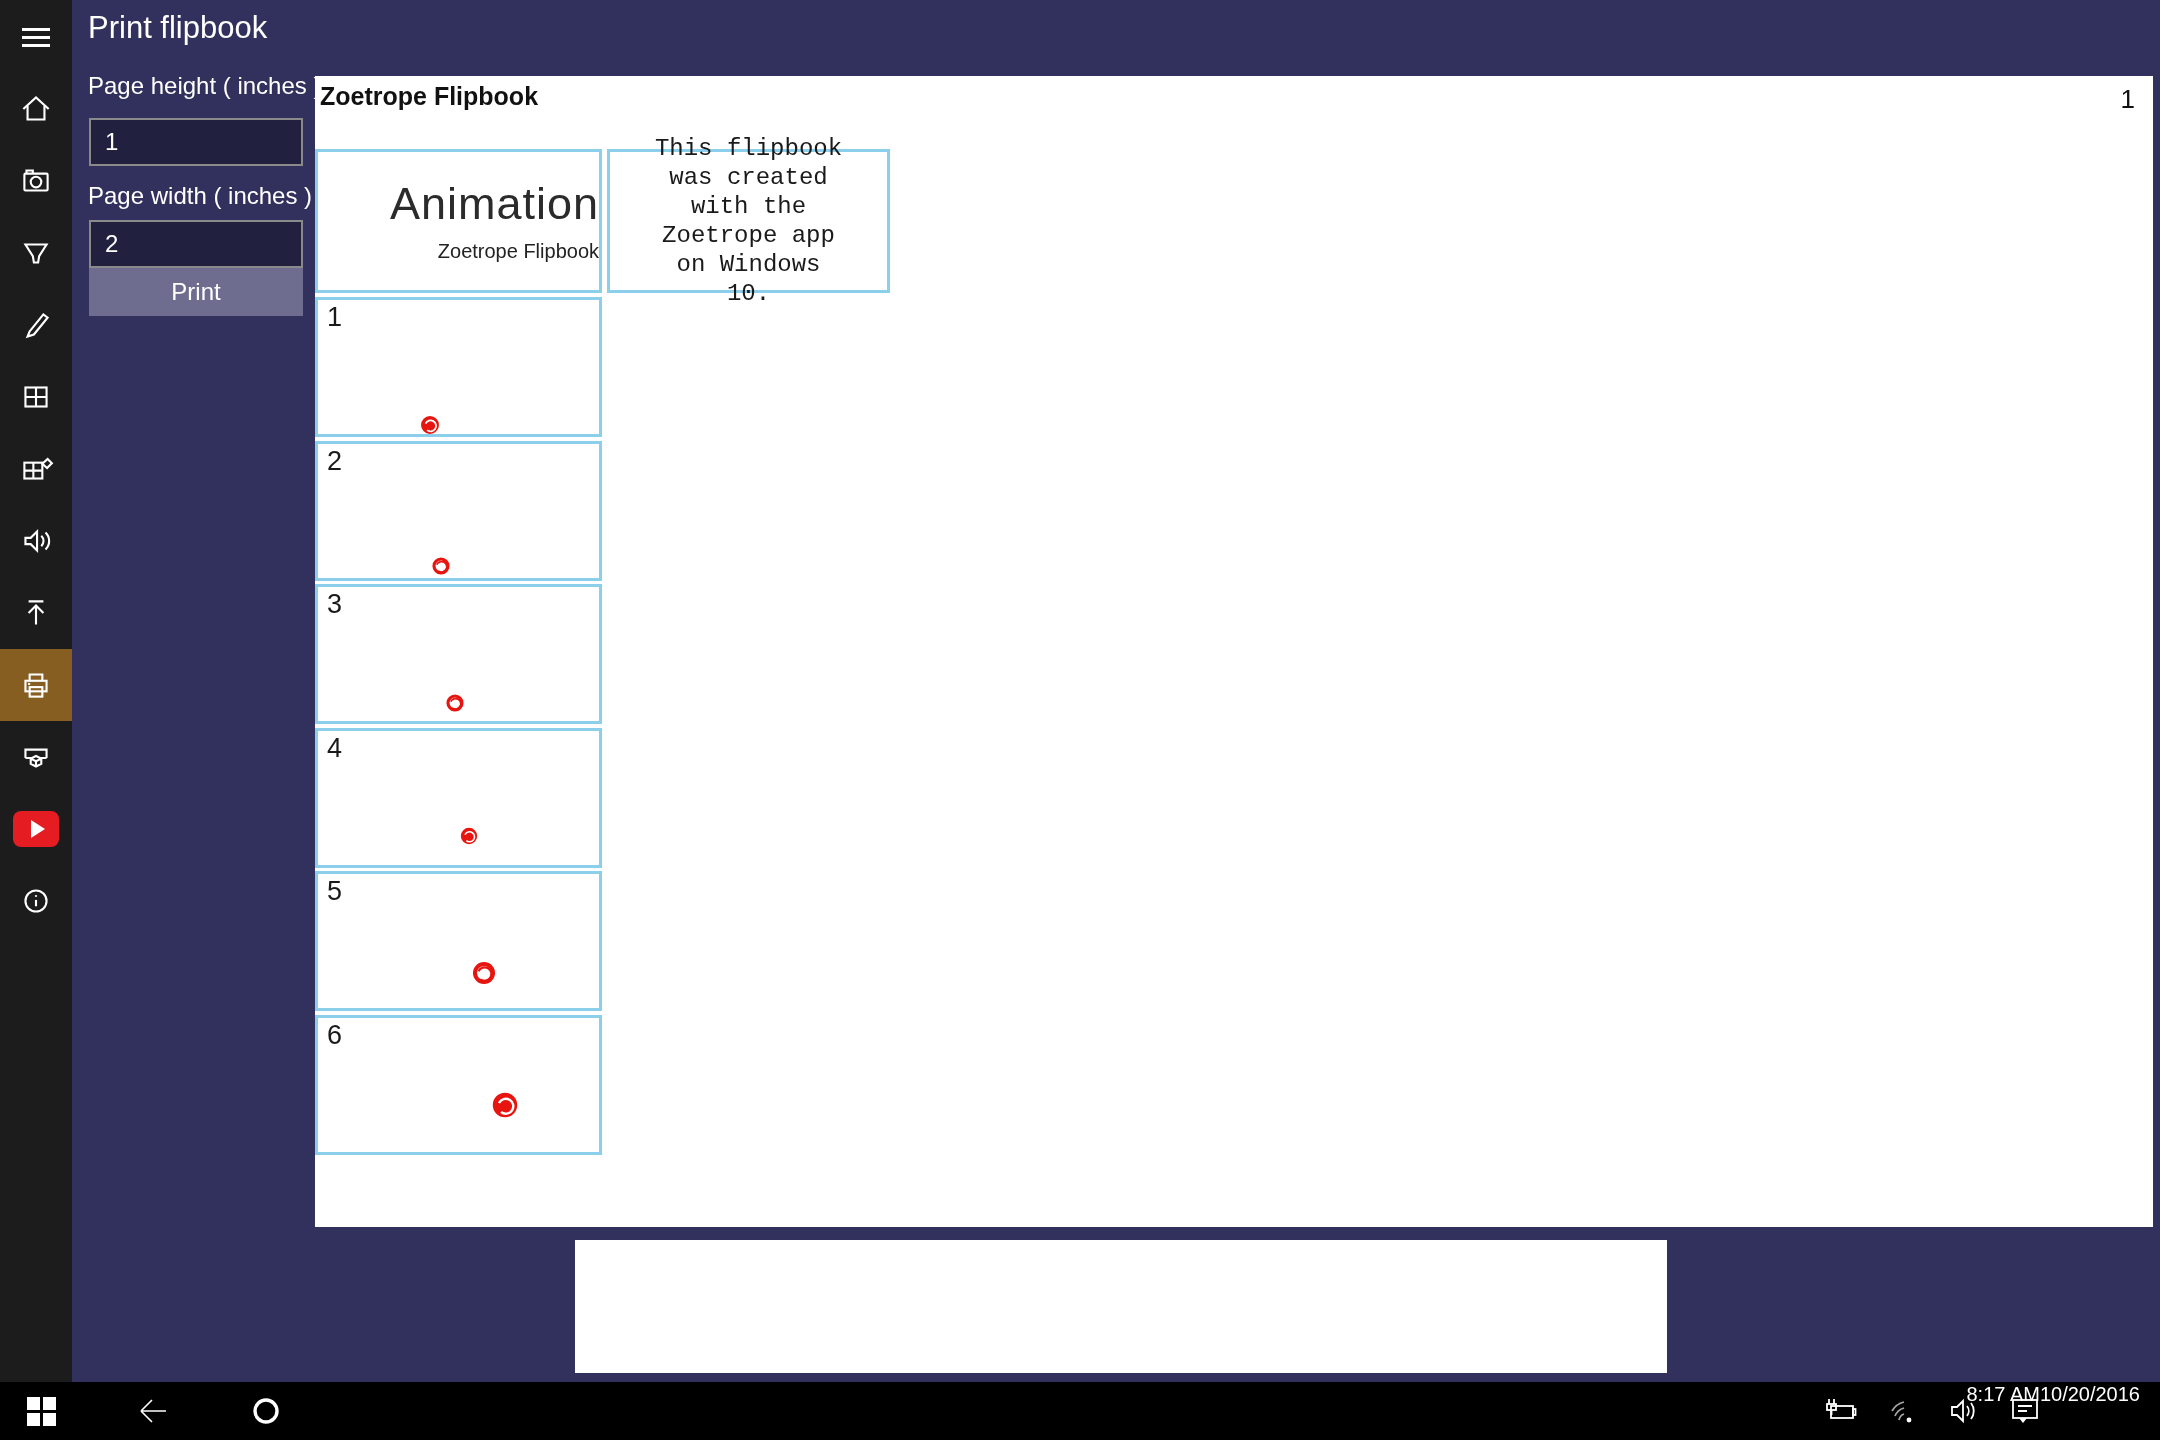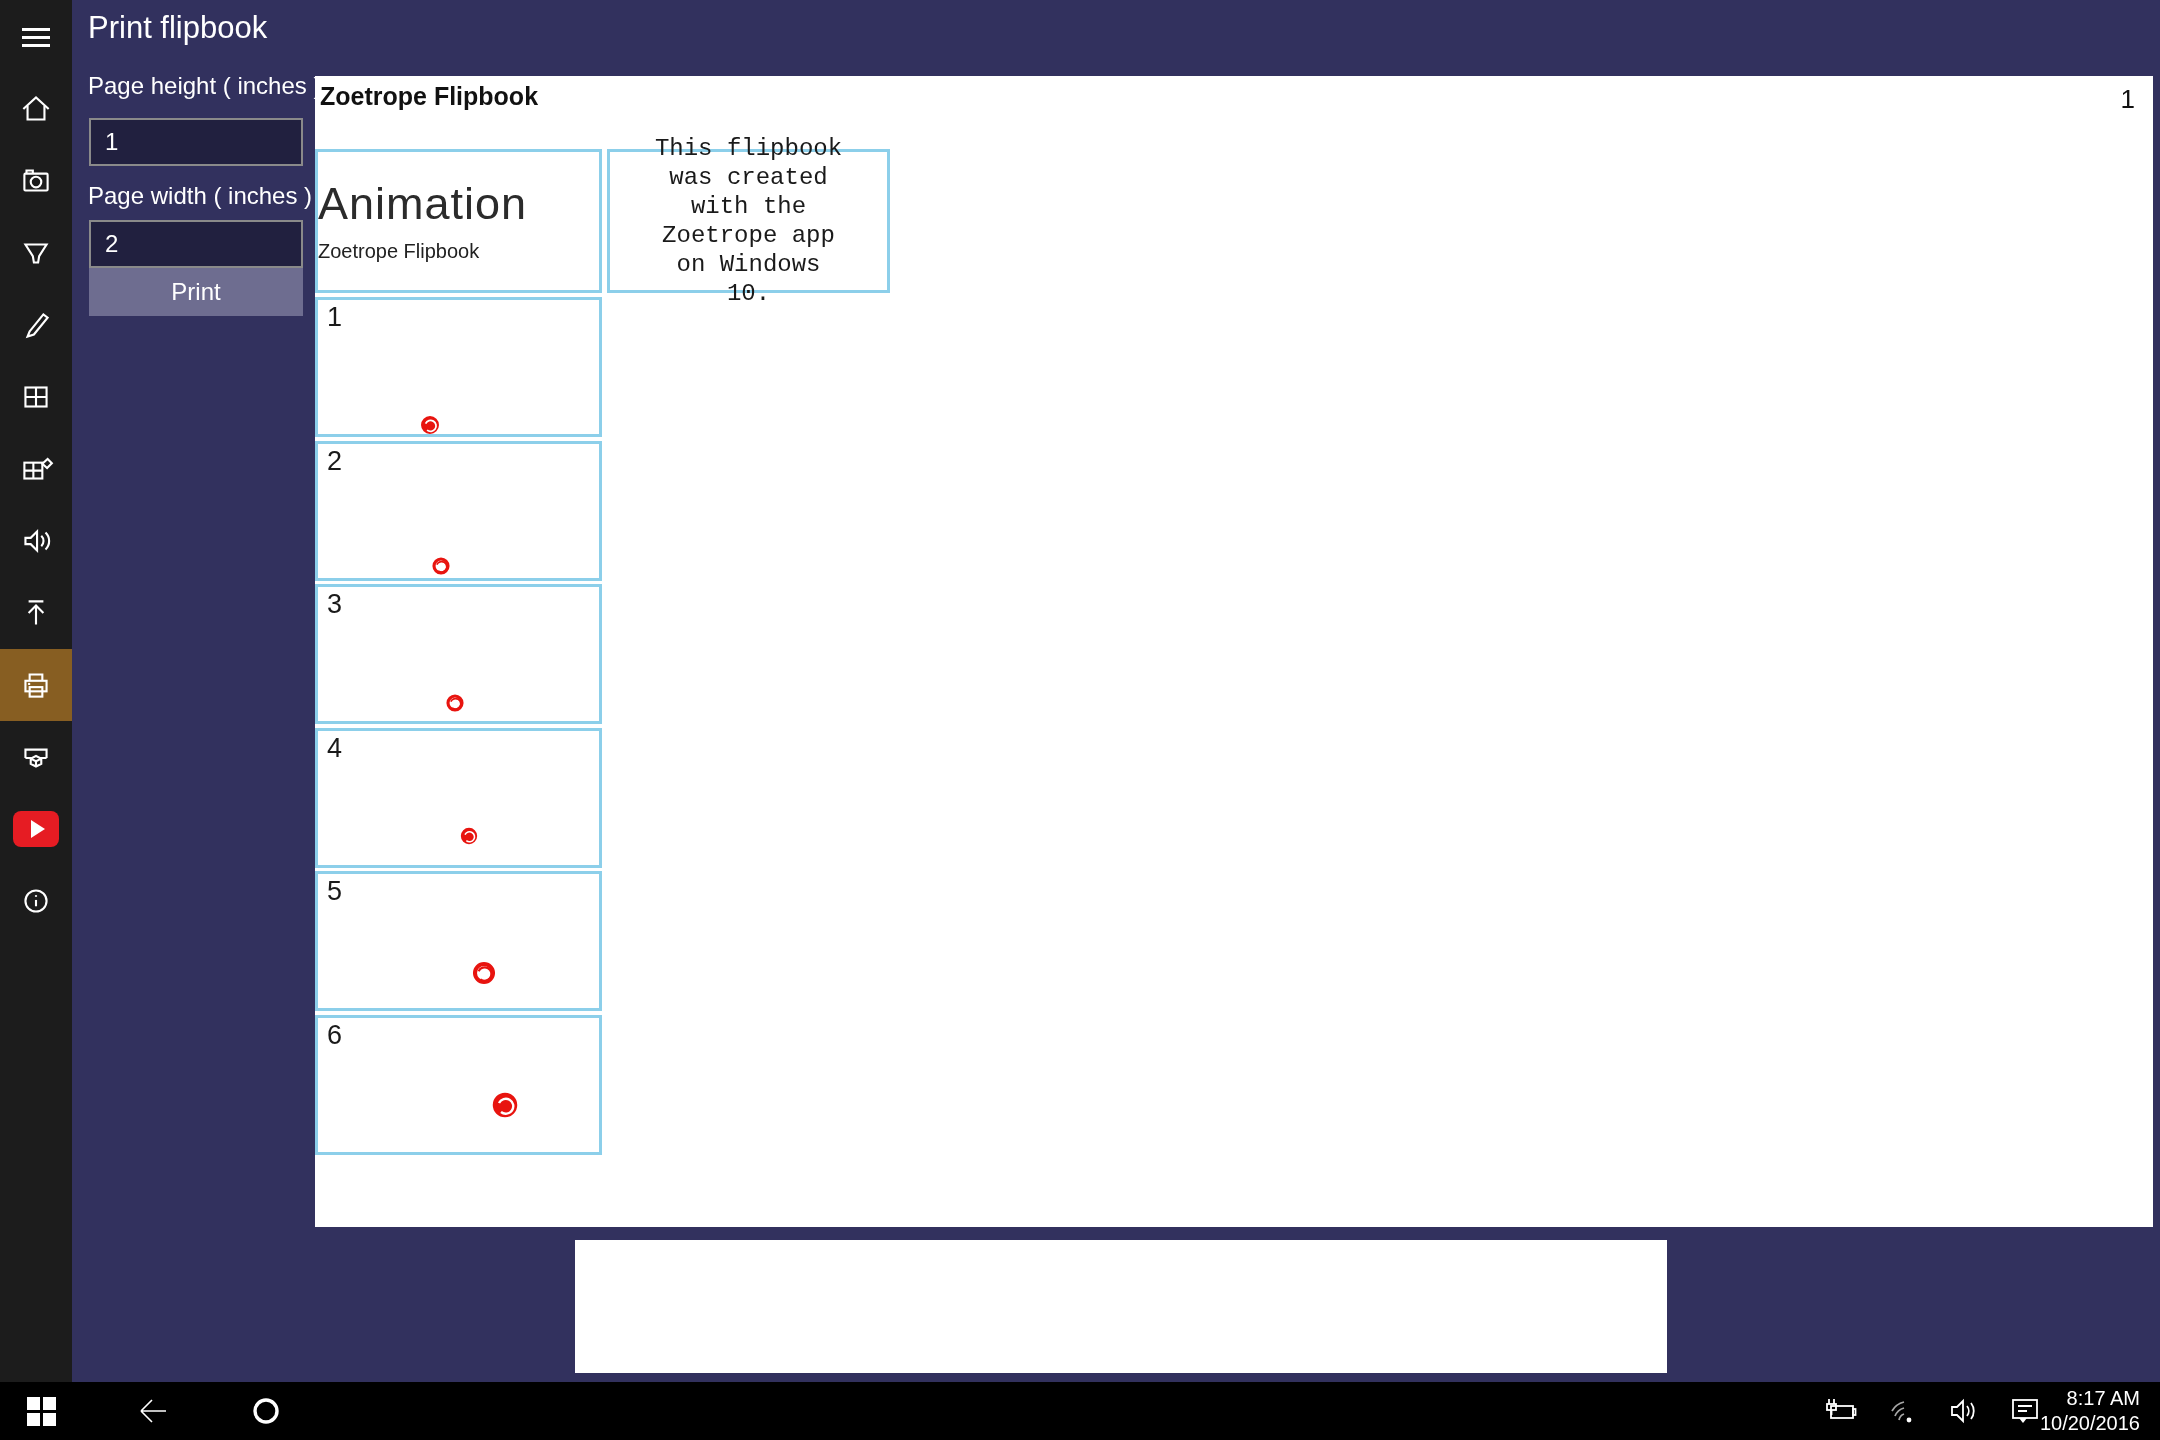--- a/index.html
+++ b/index.html
@@ -33,21 +33,21 @@
   .in-h{top:118px}.in-w{top:220px}
   .print-btn{position:absolute;left:89px;top:268px;width:214px;height:48px;background:var(--btn);
     border:none;color:#fff;font-size:24px;cursor:pointer;font-family:"Liberation Sans","DejaVu Sans",sans-serif;}
 
   
   .page{position:absolute;left:315px;top:76px;width:1838px;height:1151px;background:#fff;color:#111;}
   .doc-title{position:absolute;left:5px;top:6px;font-size:25px;font-weight:bold;}
   .doc-sub{position:absolute;left:5px;top:37px;font-size:24px;}
   .page-num{position:absolute;right:18px;top:8px;font-size:26px;}
   .fframe{position:absolute;border:3px solid var(--frameborder);background:#fff;}
-  .cover{left:0;top:73px;width:287px;height:144px;text-align:left;}
+  .cover{left:0;top:73px;width:287px;height:144px;text-align:right;}
   .cover-title{font-size:45px;font-weight:300;color:#2b2b2b;margin-top:26px;letter-spacing:1px;}
   .cover-sub{font-size:20px;color:#222;margin-top:10px;}
   .infof{left:292px;top:73px;width:283px;height:144px;display:flex;align-items:center;justify-content:center;}
   .infof p{width:190px;text-align:center;font-size:24px;line-height:29px;color:#1a1a1a;font-family:Liberation Mono, monospace;}
   .frame{left:0;width:287px;height:140px;}
   .frame-number{position:absolute;left:9px;top:2px;font-size:27px;color:#1a1a1a;}
   .ball{position:absolute;transform:translate(-50%,-50%);}
   .ball svg{display:block;width:100%;height:100%;}
   .ball .ring{stroke:var(--ink);fill:none;}
   .ball.filled .core{fill:var(--ink);}
@@ -63,21 +63,21 @@
   .winlogo .panes{display:grid;grid-template-columns:13px 13px;grid-template-rows:13px 13px;gap:3px;}
   .winlogo .panes i{background:#fff;}
   .backbtn{left:128px;width:50px;}
   .searchbtn{left:243px;width:46px;}
   .tray{position:absolute;top:0;height:58px;display:flex;align-items:center;}
   .tray svg{stroke:#fff;fill:none;stroke-width:1.8;}
   .tr-batt{left:1818px;width:46px;}
   .tr-wifi{left:1882px;width:46px;}
   .tr-vol{left:1940px;width:46px;}
   .tr-ac{left:2002px;width:46px;}
-  .clock{position:absolute;right:20px;top:0;height:58px;display:flex;flex-direction:column;justify-content:center;
+  .clock{position:absolute;right:20px;top:0;height:58px;display:flex;flex-direction:row;justify-content:center;
     text-align:right;color:#fff;font-size:20px;line-height:25px;cursor:pointer;}
 </style>
 </head>
 <body>
 
 <aside class="sidebar">
   <div class="hamburger">
     <span></span>
       <span></span>
       <span></span>

